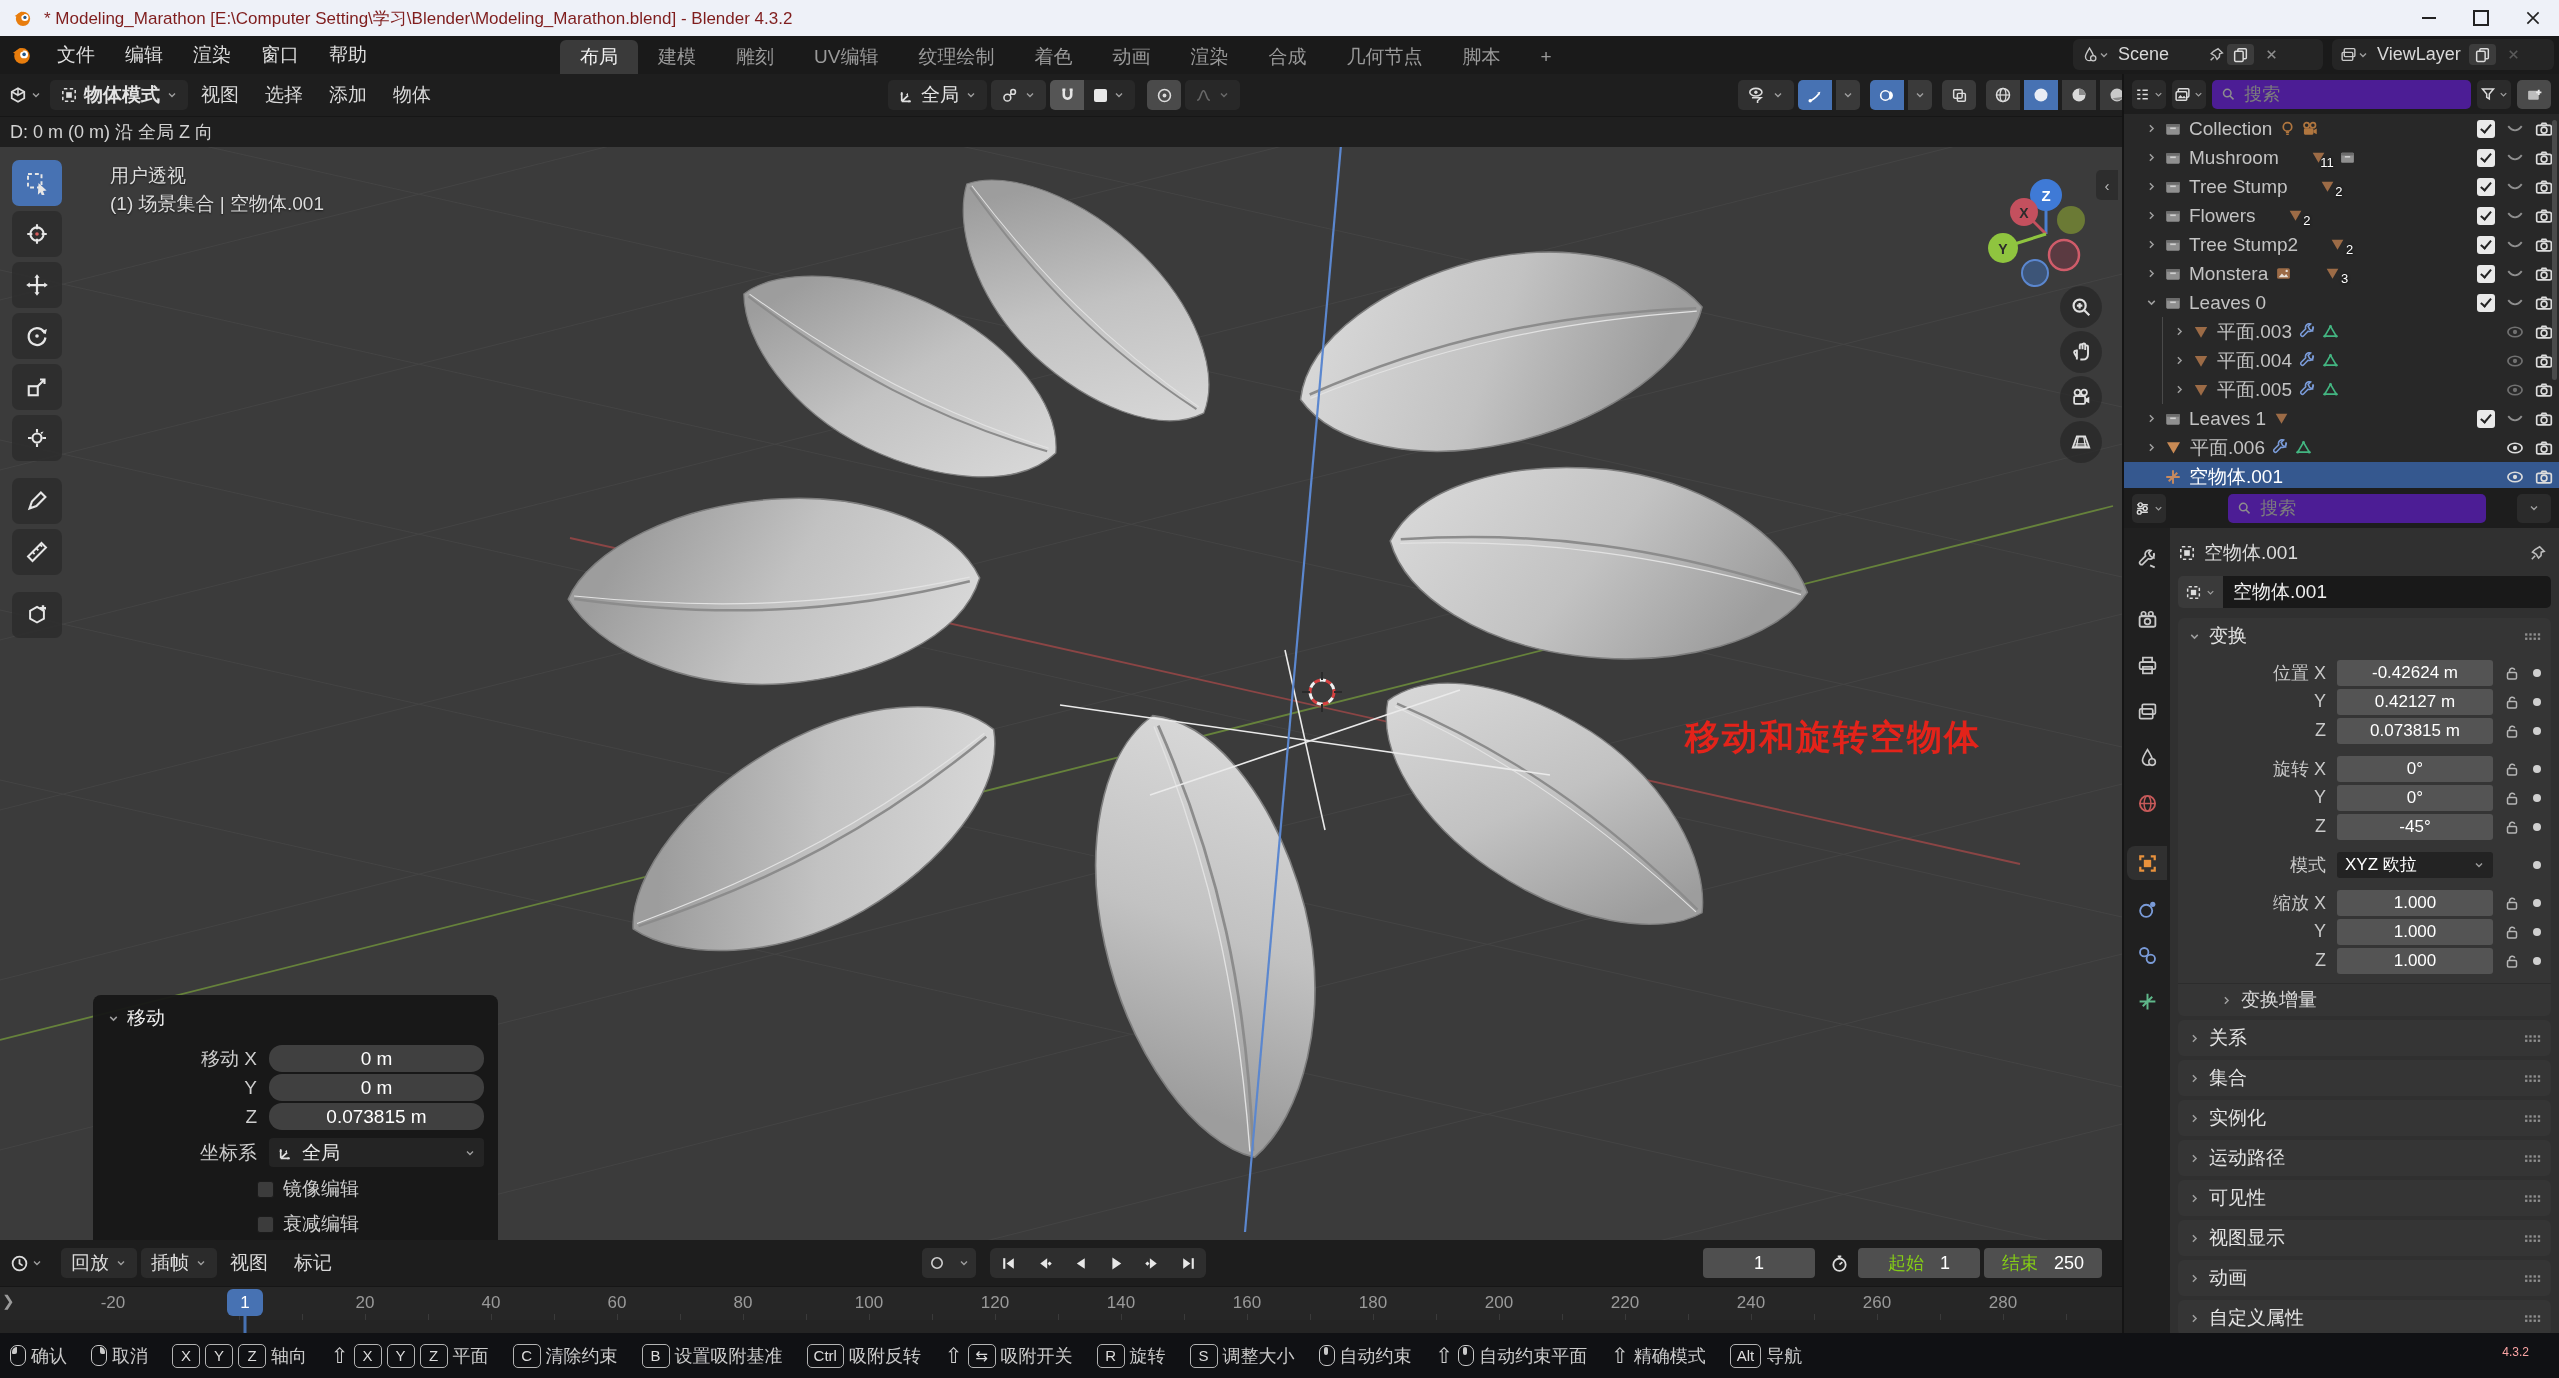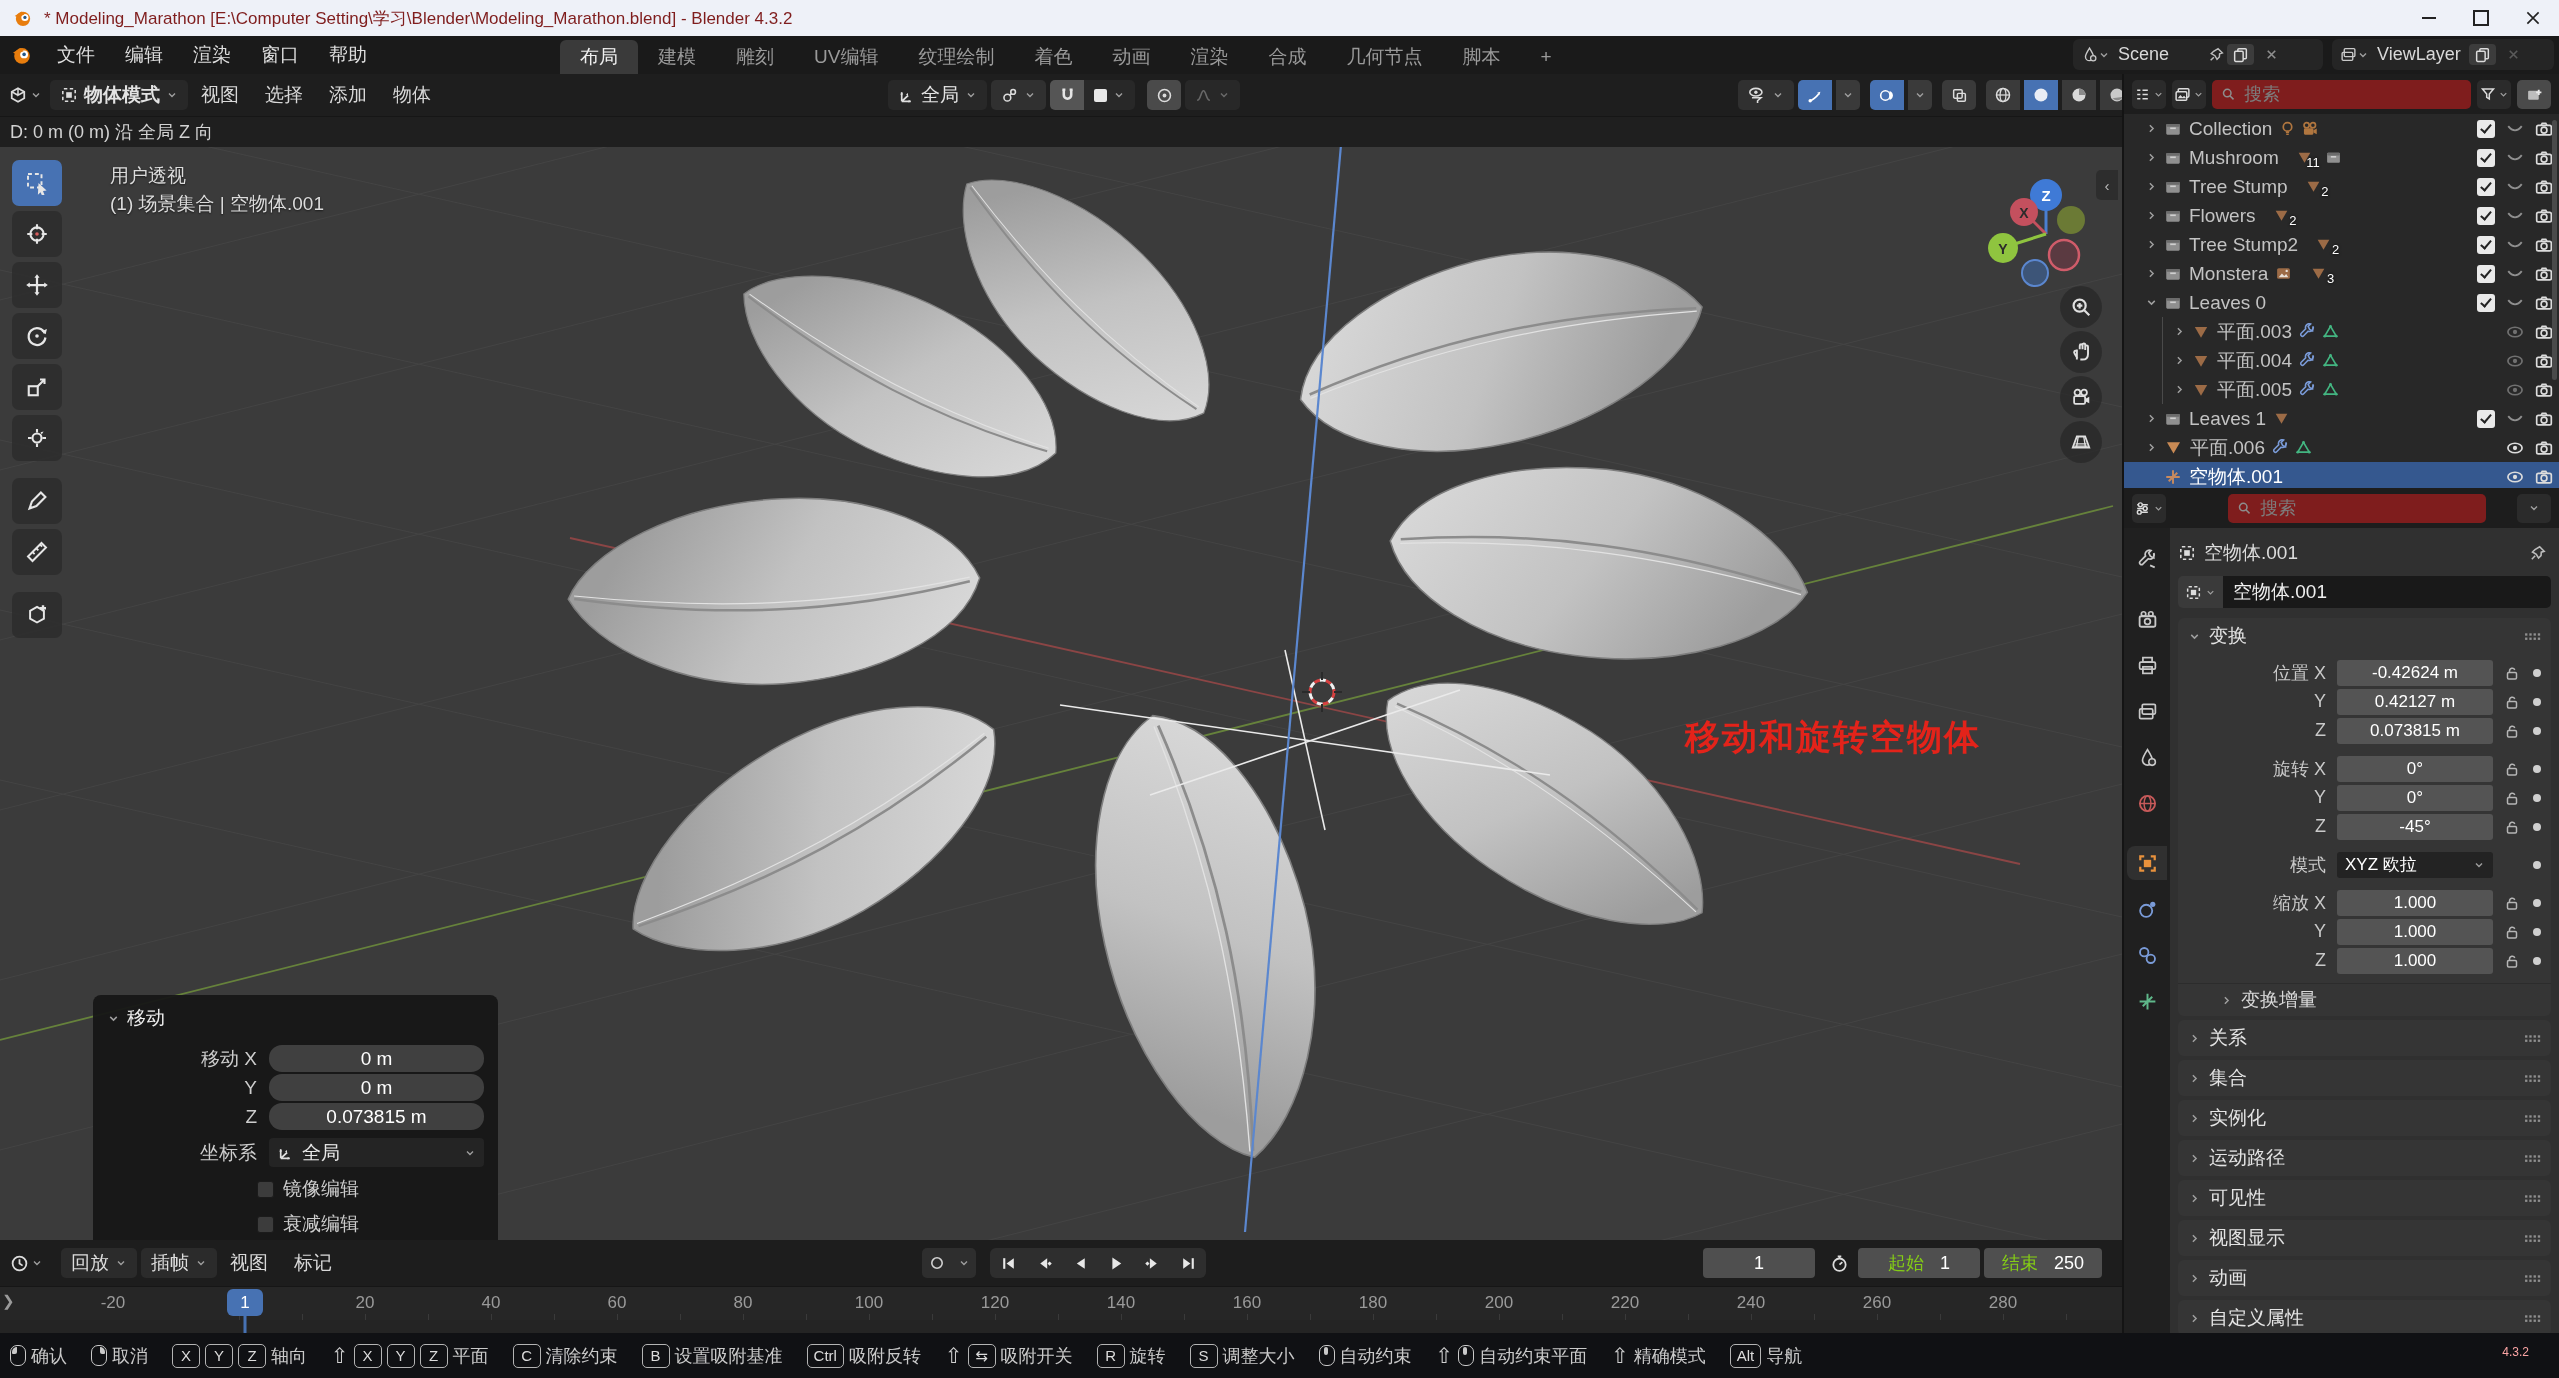--- a/index.html
+++ b/index.html
@@ -78,33 +78,33 @@
   .ruler{position:relative;height:33px;background:#262626;border-top:1px solid #161616;}
   .tick{position:absolute;top:6px;transform:translateX(-50%);color:#9a9a9a;font-size:17px;}
   .playhead{position:absolute;top:2px;transform:translateX(-50%);background:#4772b3;color:#fff;font-size:17px;border-radius:6px;width:36px;height:27px;display:flex;align-items:center;justify-content:center;}
   .phline{position:absolute;top:29px;width:3px;height:18px;background:#4772b3;transform:translateX(-50%);}
   .tl-track{height:13px;background:#242424;}
   .tl-expander{position:absolute;left:2px;top:52px;color:#9a9a9a;font-size:15px;}
 
   
   .outliner{position:absolute;left:2122px;top:74px;width:437px;height:414px;background:#282828;overflow:hidden;border-left:2px solid #141414;box-sizing:border-box;}
   .o-head{height:40px;background:#1d1d1d;display:flex;align-items:center;gap:6px;padding:0 8px;}
-  .srch{display:flex;align-items:center;gap:7px;background:#7f1d1d;border-radius:5px;height:29px;padding:0 9px;flex:1;}
+  .srch{display:flex;align-items:center;gap:7px;background:#4c1d95;border-radius:5px;height:29px;padding:0 9px;flex:1;}
   .srch input{background:transparent;border:0;outline:none;color:#cfcfcf;font-size:18px;width:100%;font-family:inherit;}
   .srch input::placeholder{color:#7d7d7d;}
   .obtn{width:34px;height:29px;background:#2b2b2b;border-radius:5px;display:flex;align-items:center;justify-content:center;gap:2px;}
   .orow{position:relative;height:29px;display:flex;align-items:center;font-size:19px;color:#c3c3c3;padding-left:14px;}
   .orow.sel{background:#35588f;color:#fff;}
   .orow .exp{width:26px;display:flex;justify-content:center;color:#9a9a9a;}
   .orow .nm{margin:0 7px;}
   .orow .kid{margin-left:28px;}
   .octrl{position:absolute;right:6px;display:flex;align-items:center;gap:11px;}
   .cb{width:18px;height:18px;background:#e9e9e9;border-radius:3px;position:relative;}
   .cb::after{content:"";position:absolute;left:6px;top:2px;width:4px;height:9px;border:solid #222;border-width:0 2.5px 2.5px 0;transform:rotate(40deg);}
-  .badge{position:relative;display:inline-flex;margin-left:10px;align-items:flex-end;}
+  .badge{position:relative;display:inline-flex;margin-left:24px;align-items:flex-end;}
   .badge .cnt{position:absolute;right:-7px;bottom:-4px;color:#fff;font-size:13px;text-shadow:0 0 3px #000;}
   .treeline{position:absolute;left:38px;top:0;bottom:0;width:1px;background:#4a4a4a;}
   .oscroll{position:absolute;right:2px;top:46px;width:5px;height:260px;background:#4a4a4a;border-radius:3px;}
 
   
   .props{position:absolute;left:2122px;top:488px;width:437px;height:845px;background:#303030;overflow:hidden;border-left:2px solid #141414;box-sizing:border-box;}
   .p-head{height:40px;background:#1d1d1d;display:flex;align-items:center;gap:8px;padding:0 8px;}
   .p-tabs{position:absolute;left:0;top:40px;bottom:0;width:46px;background:#202020;display:flex;flex-direction:column;align-items:center;padding-top:14px;gap:12px;}
   .ptab{width:40px;height:34px;display:flex;align-items:center;justify-content:center;border-radius:8px 0 0 8px;}
   .ptab.active{background:#303030;}

